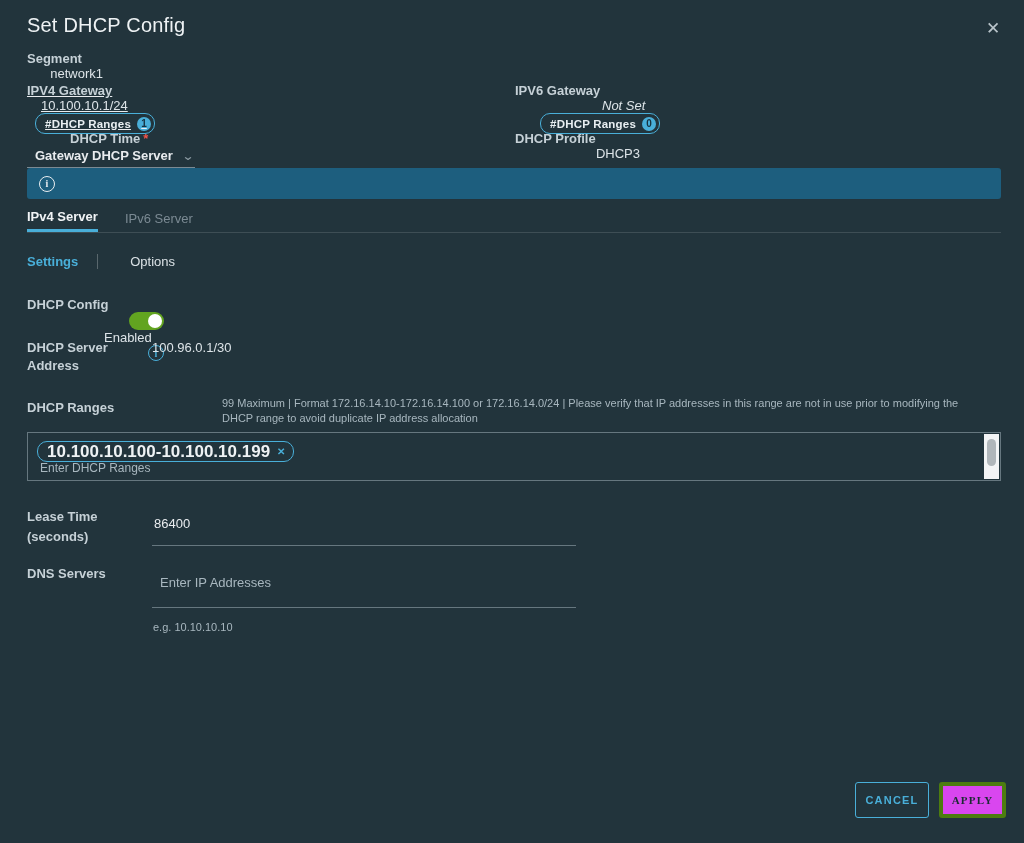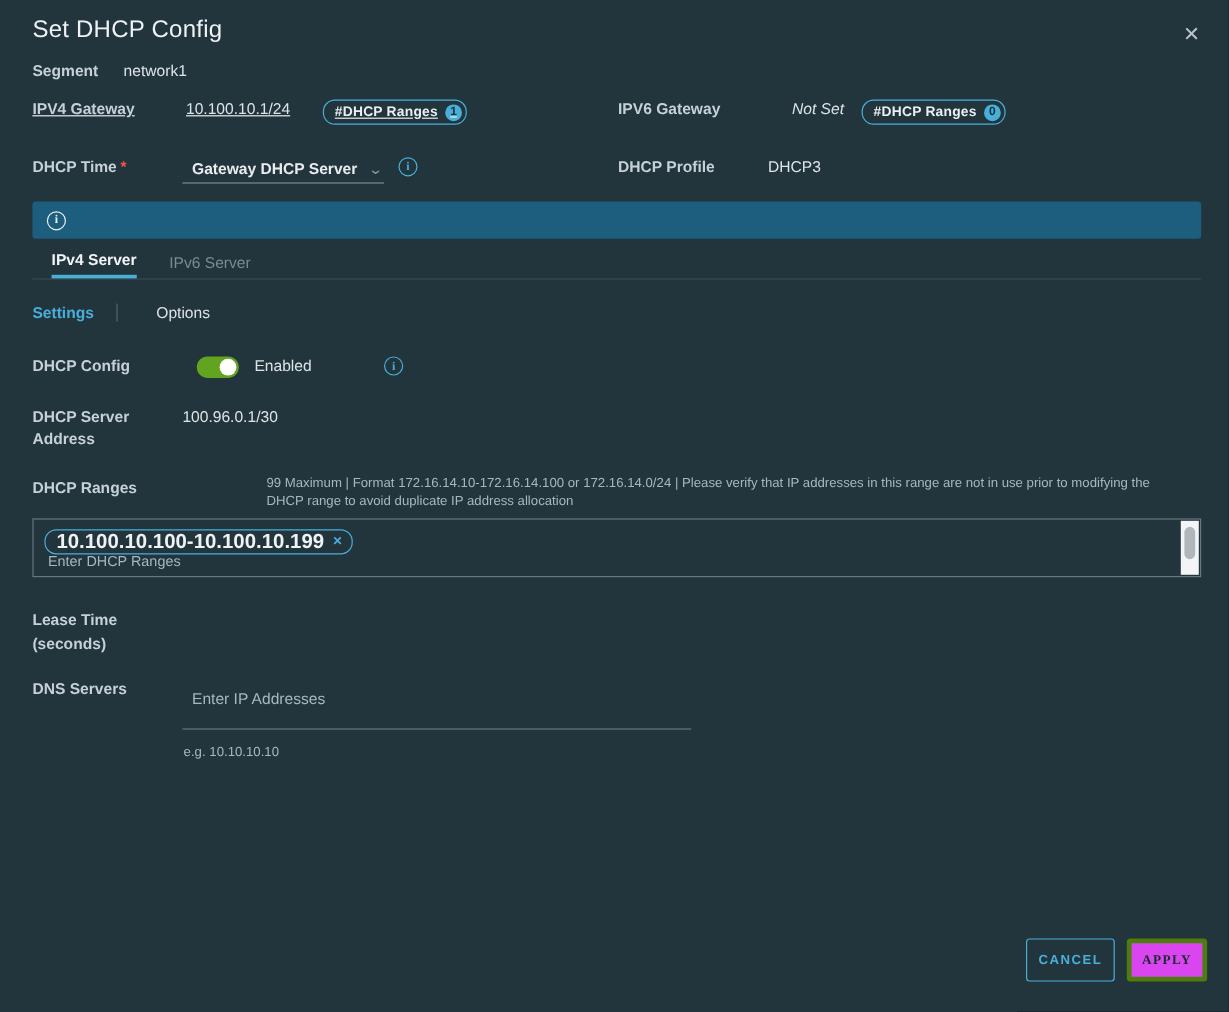--- a/index.html
+++ b/index.html
@@ -14,21 +14,21 @@
   .abs{position:absolute;}
   .label{font-size:13px;font-weight:700;color:#c6d1d7;}
   .value{font-size:13px;font-weight:400;color:#dde4e8;}
 
   
   .title{left:27px;top:14px;font-size:20px;font-weight:400;color:#eef2f4;letter-spacing:.2px;}
   .close-btn{right:20px;top:18px;width:22px;height:22px;background:none;border:none;
     color:#b9c4ca;font-size:17px;line-height:22px;text-align:center;cursor:pointer;padding:0;}
 
   
-  .row{display:flex;align-items:flex-start;}
+  .row{display:flex;align-items:flex-end;flex-direction:column;}
 
   
   .badge{display:inline-flex;align-items:center;gap:6px;border:1px solid #49afd9;border-radius:10px;
     height:19px;padding:0 3px 0 9px;cursor:pointer;background:transparent;}
   .badge .badge-label{font-size:11.5px;font-weight:700;color:#e9eff2;letter-spacing:.2px;}
   .badge .badge-count{width:14px;height:14px;border-radius:50%;background:#49afd9;color:#17323f;
     font-size:10px;font-weight:700;display:flex;align-items:center;justify-content:center;}
 
   
   .select-control{display:inline-flex;align-items:center;width:158px;border-bottom:1px solid #7b8a93;
@@ -42,21 +42,21 @@
     font-family:"Liberation Serif",serif;cursor:pointer;flex:0 0 auto;}
   .info-icon.white{border-color:#e9eef1;color:#e9eef1;}
 
   
   .banner{left:27px;top:168px;width:974px;height:31px;background:#1d5e7e;border-radius:3px;
     display:flex;align-items:center;padding:0 12px;box-sizing:border-box;gap:9px;}
   .banner-text{font-size:13px;color:#eef3f5;}
 
   
   .tabbar{left:27px;top:204px;width:974px;height:28px;border-bottom:1px solid rgba(255,255,255,.13);}
-  .tab{position:absolute;top:0;height:28px;font-size:13px;background:none;border:none;padding:0;cursor:pointer;margin-left:16px;}
+  .tab{position:absolute;top:0;height:28px;font-size:13px;background:none;border:none;padding:0;cursor:pointer;}
   .tab.active{color:#f1f4f6;font-weight:700;border-bottom:3px solid #49afd9;}
   .tab.inactive{color:#7b8a93;font-weight:400;}
 
   
   .subtab{background:none;border:none;padding:0;font-size:13px;cursor:pointer;font-family:inherit;}
   .subtab.active{color:#49afd9;font-weight:600;}
   .subtab.inactive{color:#dbe2e6;font-weight:400;}
   .subtab-divider{display:inline-block;width:1px;height:15px;background:rgba(255,255,255,.25);margin:0 14px;vertical-align:-3px;}
 
   
@@ -175,20 +175,21 @@
       <button class="chip-x">✕</button>
     </span>
     <input class="tag-placeholder-input" placeholder="Enter DHCP Ranges" style="">
     <span class="scrollbar">
       <span class="scrollbar-thumb"></span>
     </span>
   </div>
 
   <div class="abs" style="left:27px;top:507px;display:flex;">
     <span class="label" style="width:95px;margin-right:30px;line-height:1.5;">Lease Time (seconds)</span>
+    <input class="line-input" style="width: 424px;" value="86400">
   </div>
 
   <div class="abs" style="left:27px;top:566px;display:flex;">
     <span class="label" style="width:95px;margin-right:30px;">DNS Servers</span>
     <input class="line-input" style="width: 424px; height: 42px; padding-left: 8px; padding-top: 0px;" placeholder="Enter IP Addresses">
   </div>
   <div class="abs hint" style="left:153px;top:620px;">e.g. 10.10.10.10</div>
 
   <button class="btn btn-cancel">CANCEL</button>
   <button class="btn btn-apply">APPLY</button>

